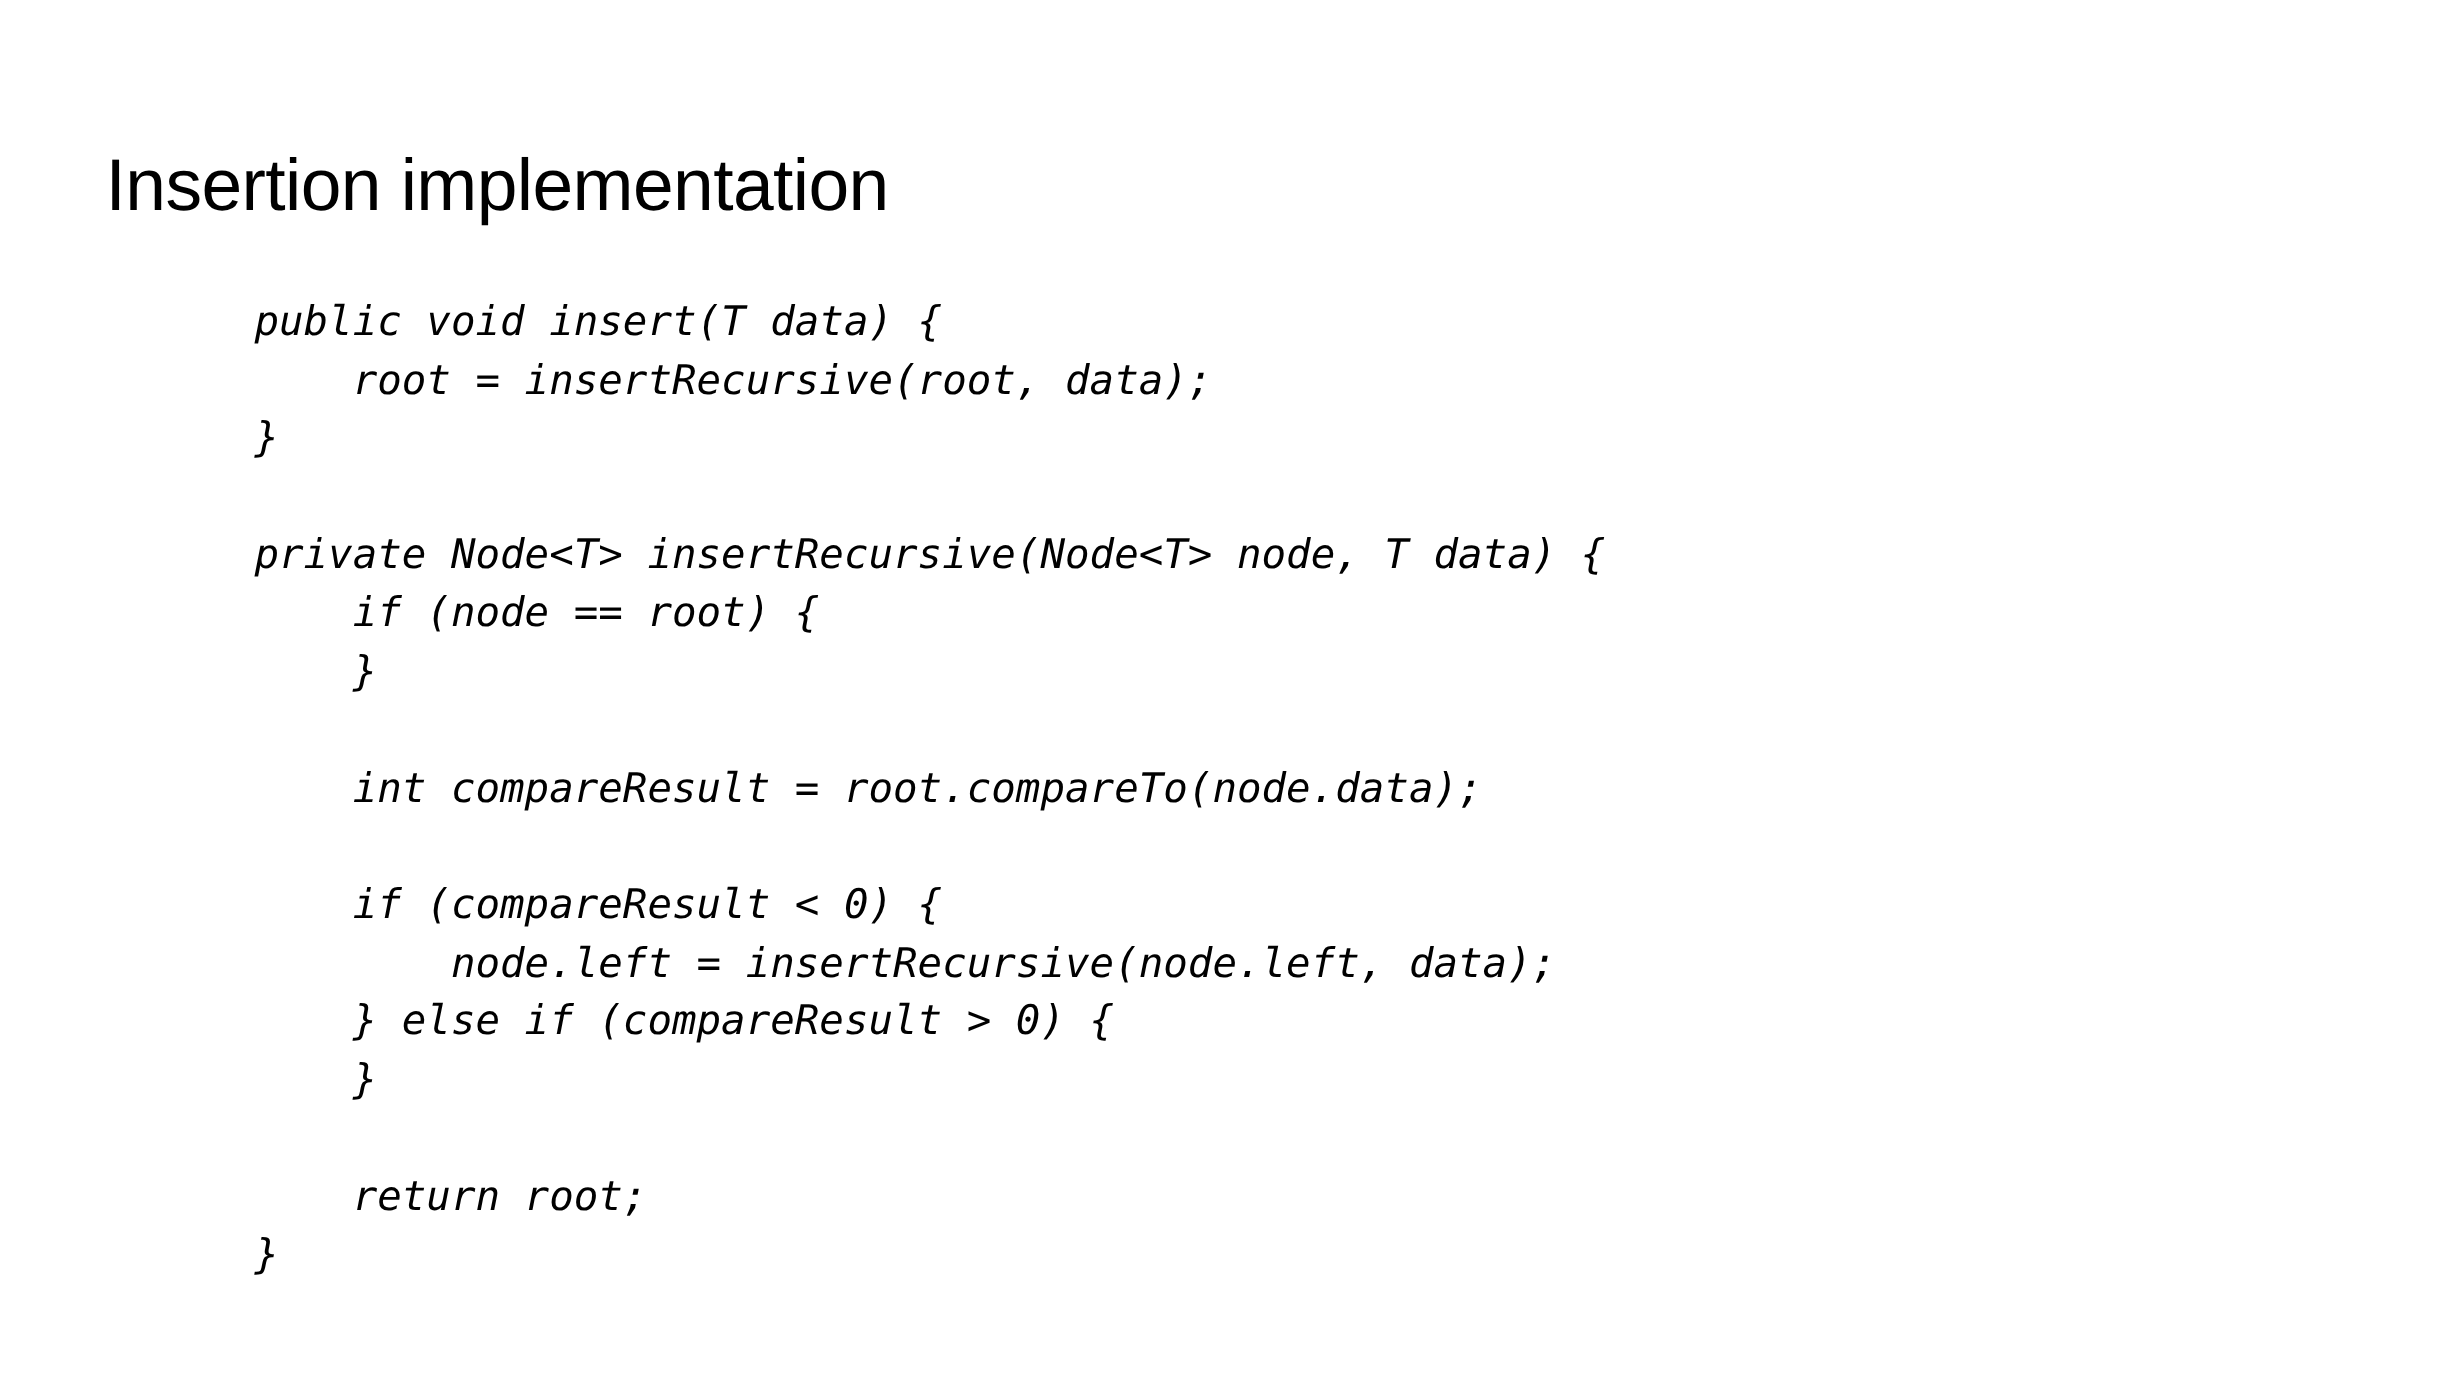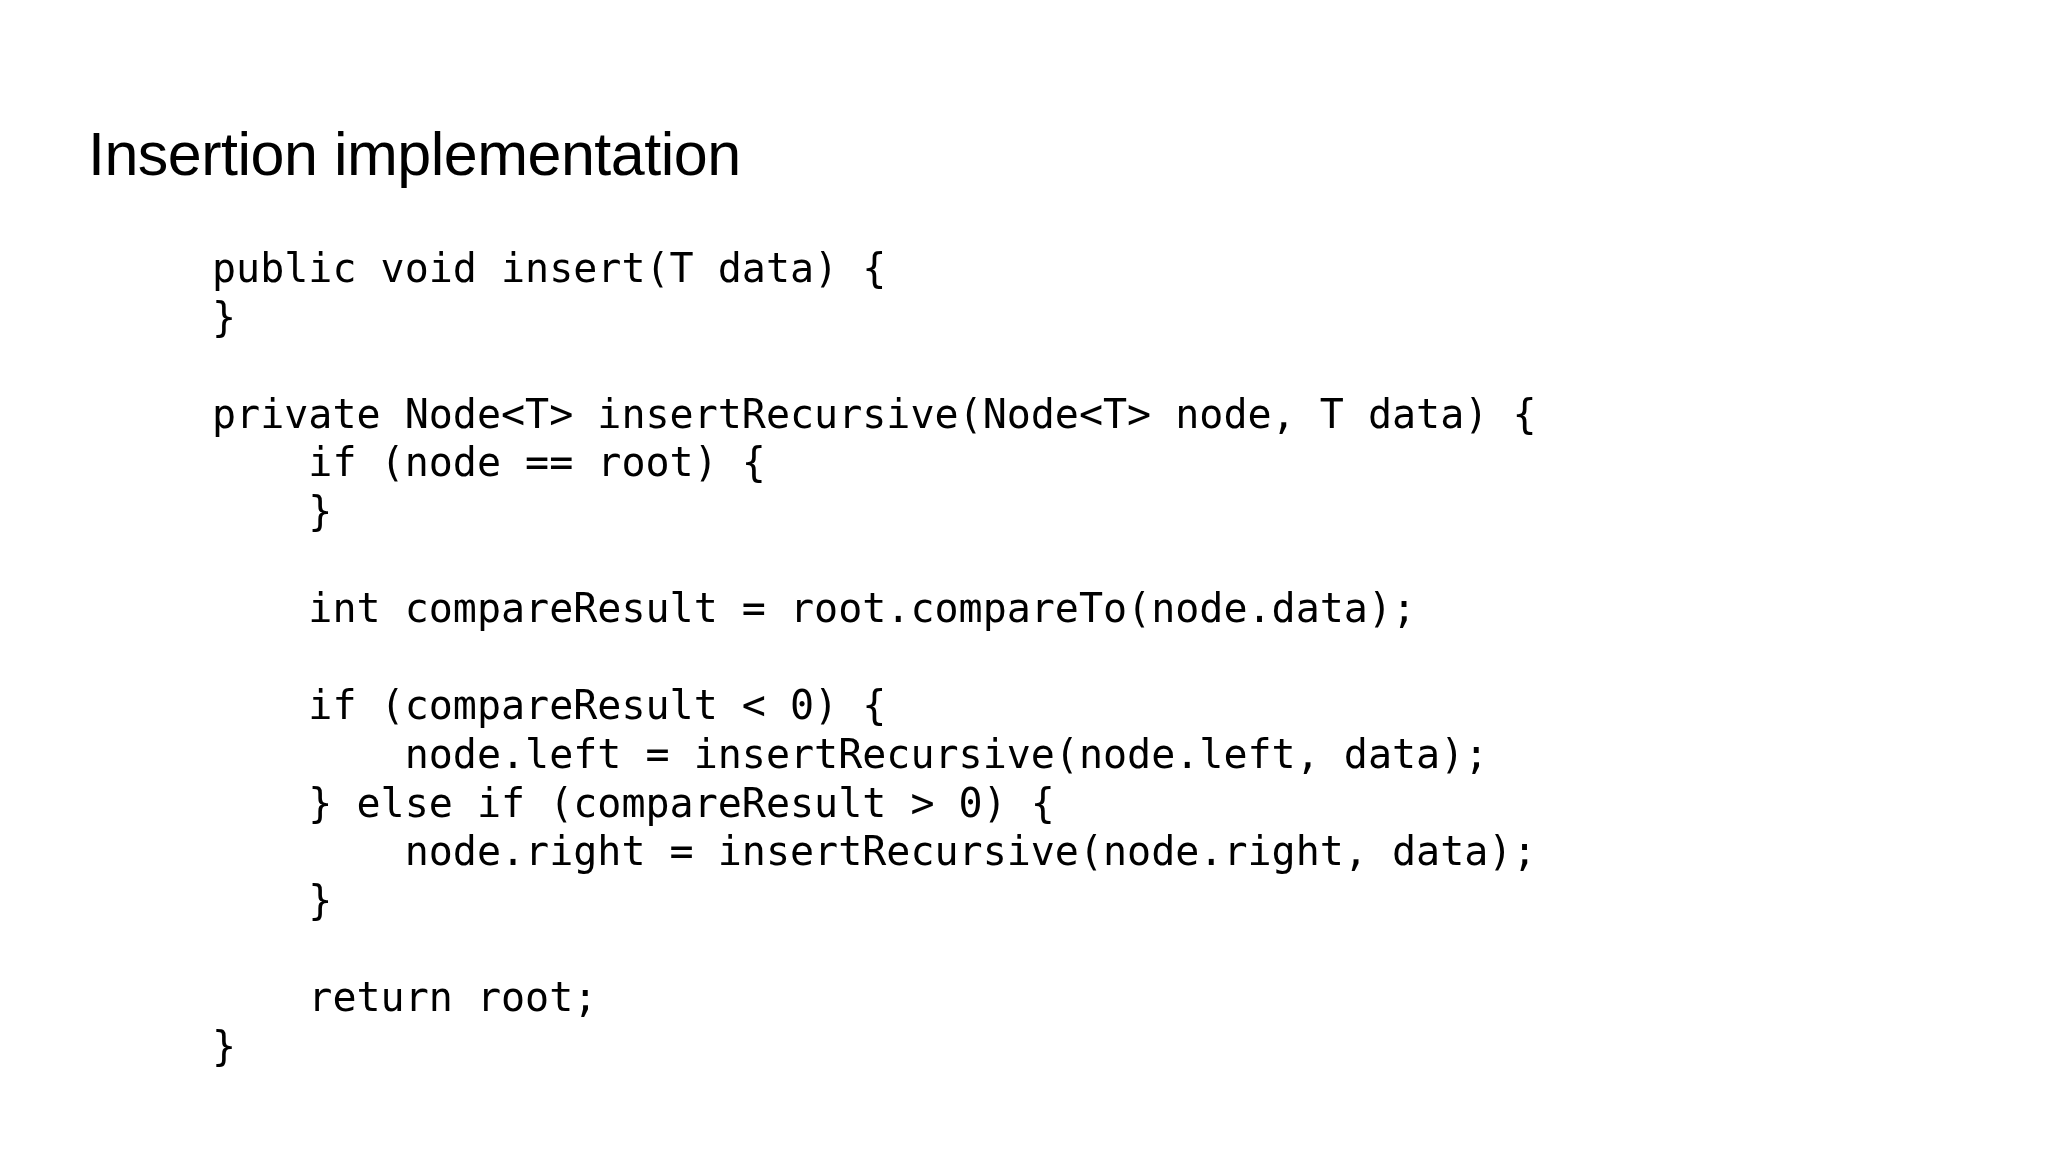--- a/index.html
+++ b/index.html
@@ -34,48 +34,49 @@
     white-space: pre;
   }
   .code-block {
     position: absolute;
     left: 212px;
     top: 244px;
     width: 1780px;
   }
   .code-line {
     font-family: "DejaVu Sans Mono", "Liberation Mono", monospace;
-    font-size: 40px;
+    font-size: 34px;
     line-height: 48.6px;
     color: #000000;
     white-space: pre;
     letter-spacing: 0px;
     min-height: 48.6px;
+    font-style: italic;
   }
 </style>
 </head>
 <body>
 
 <div class="slide">
 
   <div class="slide-title">Insertion implementation</div>
 
   <div class="code-block">
       <div class="code-line">public void insert(T data) {</div>
+      <div class="code-line">    root = insertRecursive(root, data);</div>
       <div class="code-line">}</div>
       <div class="code-line">&nbsp;</div>
       <div class="code-line">private Node&lt;T&gt; insertRecursive(Node&lt;T&gt; node, T data) {</div>
       <div class="code-line">    if (node == root) {</div>
       <div class="code-line">    }</div>
       <div class="code-line">&nbsp;</div>
       <div class="code-line">    int compareResult = root.compareTo(node.data);</div>
       <div class="code-line">&nbsp;</div>
       <div class="code-line">    if (compareResult &lt; 0) {</div>
       <div class="code-line">        node.left = insertRecursive(node.left, data);</div>
       <div class="code-line">    } else if (compareResult &gt; 0) {</div>
-      <div class="code-line">        node.right = insertRecursive(node.right, data);</div>
       <div class="code-line">    }</div>
       <div class="code-line">&nbsp;</div>
       <div class="code-line">    return root;</div>
       <div class="code-line">}</div>
     </div>
 
 </div>
 
 </body></html>

